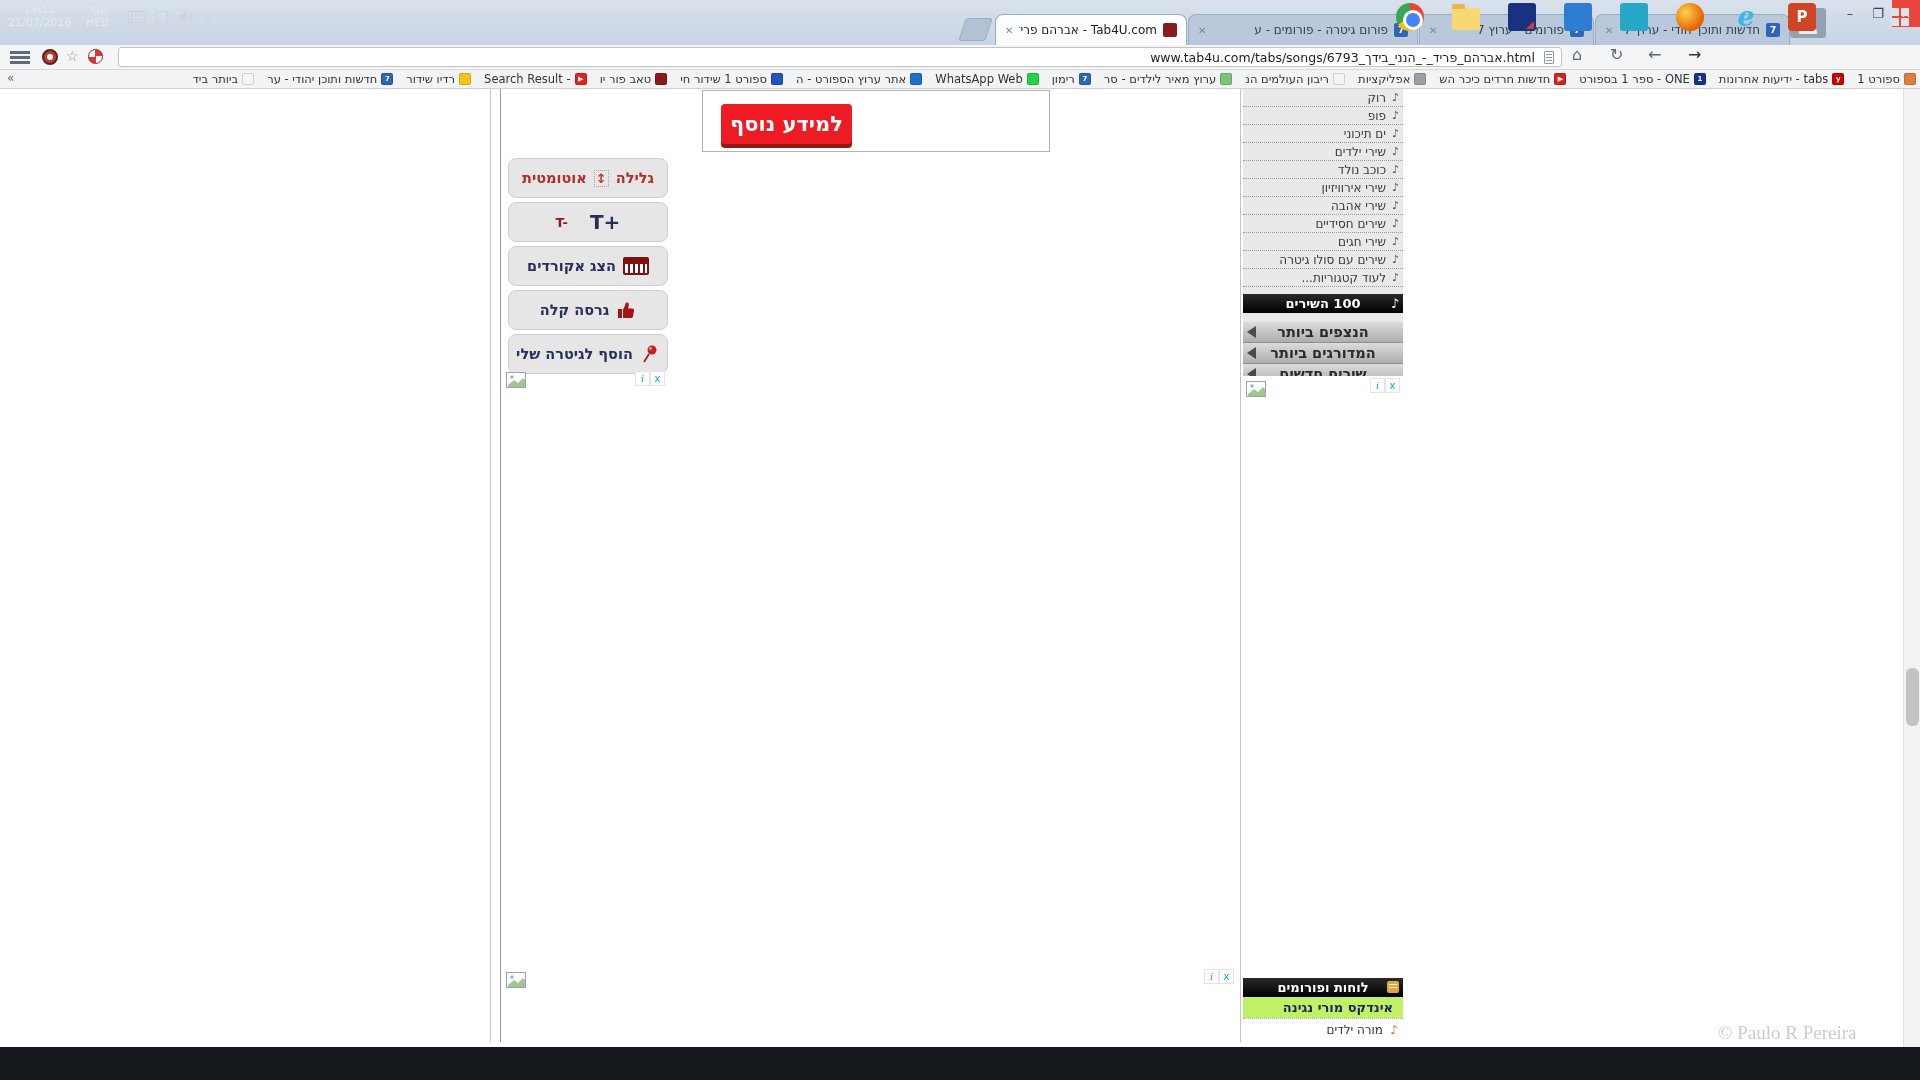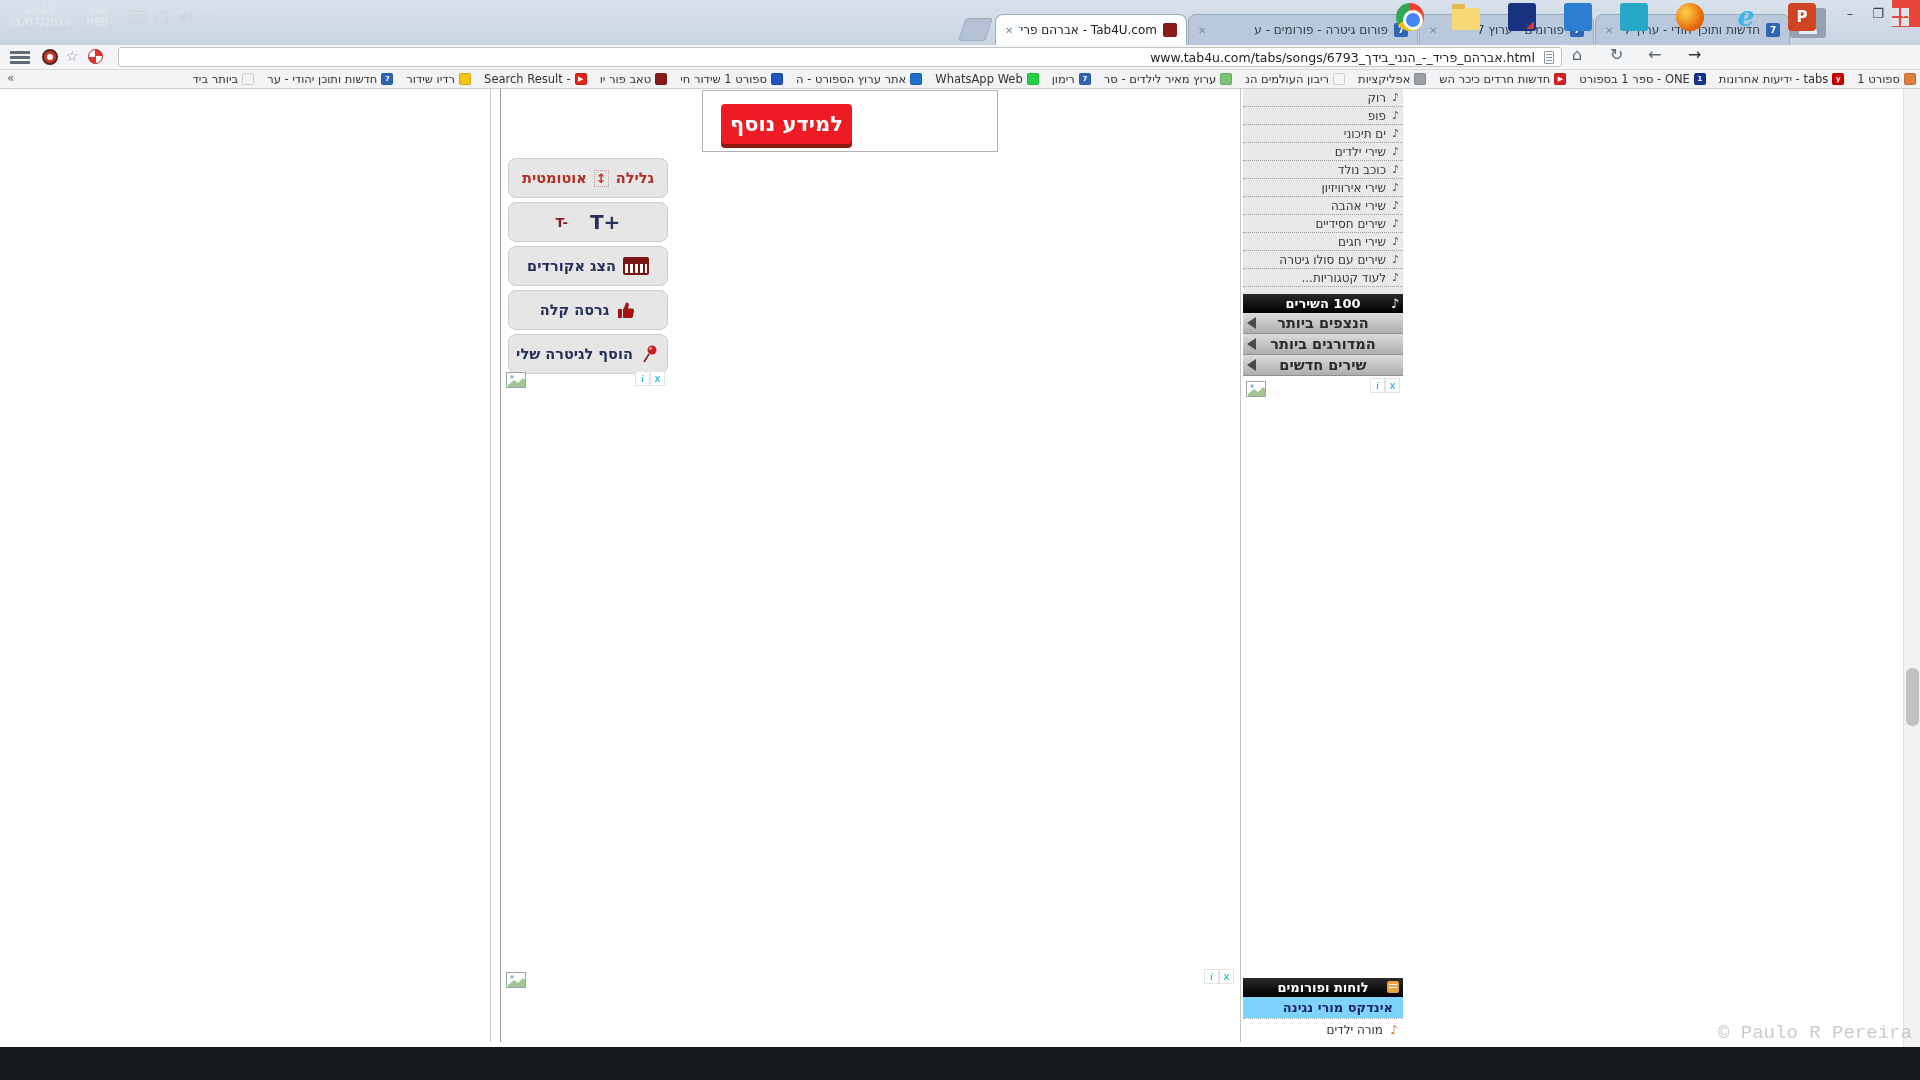--- a/index.html
+++ b/index.html
@@ -65,21 +65,21 @@
   .bm { display:flex; direction:rtl; gap:4px; align-items:center; font-size:11.5px;
     color:#333; white-space:nowrap; }
   .bm-ic { width:12px; height:12px; font-size:7px; border:1px solid rgba(0,0,0,.15); }
 
   
   .page { position:absolute; left:0; top:89px; width:1920px; height:958px; background:#fff; }
   .sep-a { position:absolute; left:490px; top:89px; width:1px; height:953px; background:#c9c9c9; }
   .content { position:absolute; left:500px; top:89px; width:741px; height:953px;
     background:#fff; border-left:1px solid #9b9b9b; border-right:1px solid #c4c4c4; }
 
-  .adbox { position:absolute; left:702px; top:90px; width:296px; height:62px;
+  .adbox { position:absolute; left:702px; top:90px; width:348px; height:62px;
     background:#fff; border:1px solid #b3b3b3; }
   .cta { position:absolute; left:18px; top:13px; width:131px; height:40px;
     background:#ed1c24; border-radius:4px; box-shadow:0 4px 0 #8e1a12;
     color:#fff; font-size:21px; font-weight:bold; display:flex; align-items:center;
     justify-content:center; direction:rtl; }
 
   
   .pbtn { position:absolute; left:508px; width:160px; height:40px; background:#e6e6e6;
     border:1px solid #cfcfcf; border-radius:8px; display:flex; align-items:center;
     justify-content:center; gap:7px; direction:rtl; font-size:14.5px; color:#273058;
@@ -122,21 +122,21 @@
   .boards-ic::after { content:""; position:absolute; left:2px; top:3px; width:8px; height:1px;
     background:#fff; box-shadow:0 3px 0 #fff; }
   .quick { position:absolute; left:0; width:160px; height:21px;
     background:linear-gradient(#dcdcdc,#aeaeae); border-bottom:1px solid #8f8f8f;
     font-size:14.5px; font-weight:bold; color:#2b2b2b; text-align:center; line-height:21px;
     direction:rtl; }
   .quick .tri { position:absolute; left:4px; top:4px; width:0; height:0;
     border-top:6px solid transparent; border-bottom:6px solid transparent;
     border-right:9px solid #4a4a4a; }
   .side-ad { position:absolute; left:1243px; top:376px; width:160px; height:602px; background:#fff; }
-  .index-row { position:absolute; left:1243px; top:997px; width:160px; height:21px; background:#7dd3fc;
+  .index-row { position:absolute; left:1243px; top:997px; width:160px; height:21px; background:#bef264;
     font-size:13px; font-weight:bold; color:#1c2660; text-align:right; padding:3px 10px 0 0;
     direction:rtl; }
   .teacher-row { position:absolute; left:1243px; top:1018px; width:160px; height:24px; background:#fff;
     border-top:1px dotted #aaa; font-size:12px; color:#333; text-align:right;
     padding:4px 20px 0 0; direction:rtl; }
   .teacher-row .tnote { position:absolute; right:5px; top:4px; color:#d2691e; font-size:12px; }
 
   
   .scrollbar { position:absolute; left:1903px; top:89px; width:17px; height:958px;
     background:#f2f2f2; border-left:1px solid #e0e0e0; }
@@ -176,21 +176,21 @@
   .ic-store { background:#2d7dd2; border-radius:3px; }
   .ic-photos { background:#28a8c9; border-radius:3px; }
   .ic-firefox { border-radius:50%; background:radial-gradient(circle at 35% 35%, #ffd24a, #e66000 70%); }
   .ic-ie { background:transparent; }
   .ic-ie .app-glyph { color:#3ab6e8; font-size:27px; font-style:italic;
     font-family:"DejaVu Serif", serif; }
   .ic-ppt { background:#d04423; border-radius:4px; }
   .start { position:absolute; left:1880px; top:0; width:40px; height:33px; display:flex;
     align-items:center; justify-content:center; }
   .watermark { position:absolute; left:1718px; top:1022px; font-size:19px;
-    color:rgba(190,195,200,.85); font-family:Liberation Mono, monospace; }
+    color:rgba(190,195,200,.85); font-family:Liberation Serif, serif; }
 </style>
 </head>
 <body>
 
 <div class="titlebar"></div>
 
 <div class="tabs">
     <div class="tab" style="width: 195px;">
     <span class="ic tab-fav" style="background: rgb(46, 102, 181);">7</span>
     <span class="tab-title">חדשות ותוכן יהודי - ערוץ 7</span>
@@ -450,21 +450,21 @@
   </div>
     <div class="cat">
     <span class="cat-note">♪</span>
     <span>לעוד קטגוריות...</span>
   </div>
   </div>
 <div class="blackbar" style="top:294px; left:1243px">
   <span class="clef">♪</span>
   <span>100 השירים</span>
 </div>
-<div style="position:absolute; left:1243px; top:313px; width:148px">
+<div style="position:absolute; left:1243px; top:322px; width:148px">
     <div class="quick" style="position:relative">
     <span class="tri"></span>
     <span>הנצפים ביותר</span>
   </div>
     <div class="quick" style="position:relative">
     <span class="tri"></span>
     <span>המדורגים ביותר</span>
   </div>
     <div class="quick" style="position:relative">
     <span class="tri"></span>

